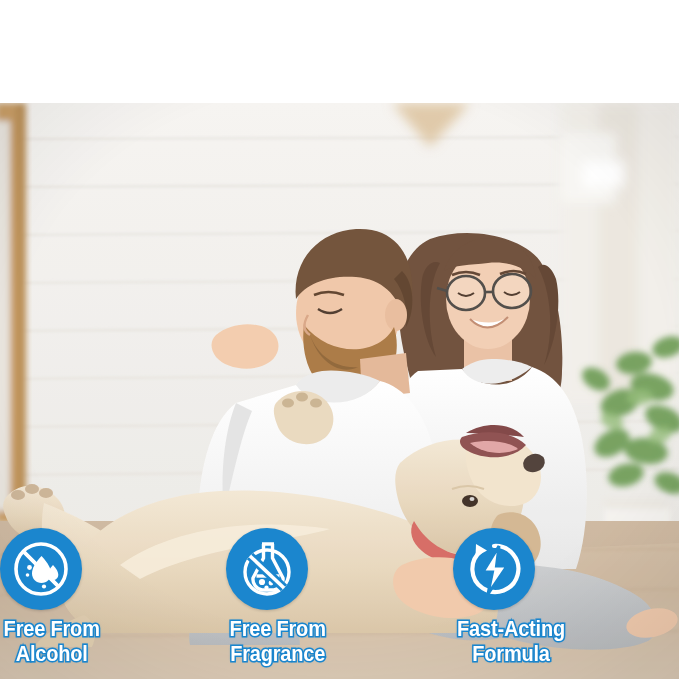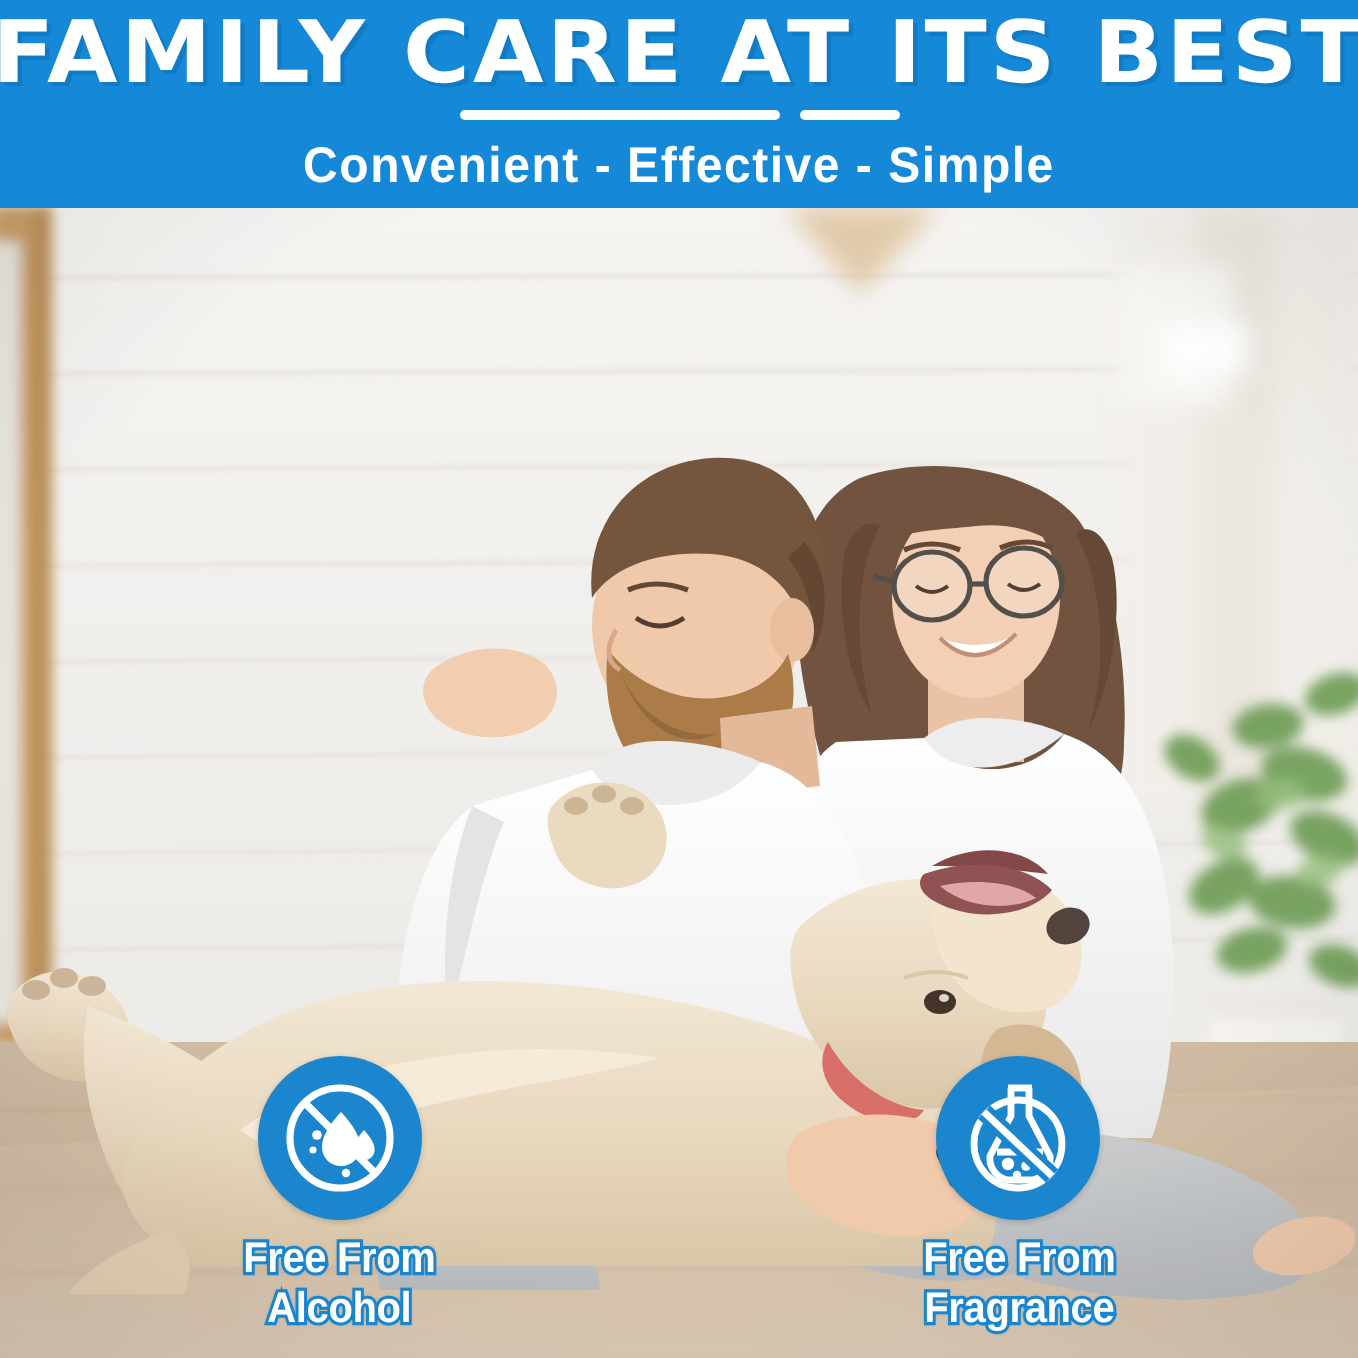--- a/index.html
+++ b/index.html
@@ -63,21 +63,21 @@
   }
   .photo svg{display:block;width:679px;height:576px;}
 
   
   .features{
     position:absolute;left:0;top:528px;width:679px;height:151px;
     display:flex;z-index:8;
   }
   .feature{
     flex:1 1 0;
-    display:flex;flex-direction:column;align-items:center;
+    display:flex;flex-direction:column;align-items:flex-start;
   }
   .f-icon{
     width:82px;height:82px;border-radius:50%;
     background:#1B86CE;
     display:flex;align-items:center;justify-content:center;
     box-shadow:0 1px 3px rgba(0,0,0,.18);
   }
   .f-icon svg{display:block;}
   .f-label{
     margin-top:7px;
@@ -363,28 +363,20 @@
                  C450,520 412,512 398,494 C390,482 392,468 402,462 Z" fill="#f1c8a8"></path>
         <rect x="470" y="462" width="34" height="26" rx="6" fill="#2e3338" transform="rotate(-24 487 475)"></rect>
         <rect x="476" y="468" width="22" height="15" rx="3" fill="#4a5056" transform="rotate(-24 487 475)"></rect>
       </g>
 
       <rect x="0" y="0" width="679" height="576" fill="url(#vign)"></rect>
       <rect x="0" y="0" width="679" height="576" fill="#fdfaf6" opacity="0.05"></rect>
     </svg>
   </div>
 
-  <div class="banner">
-    <div class="banner-title">FAMILY CARE AT ITS BEST</div>
-    <div class="divider-wrap">
-      <span class="divider-long"></span>
-      <span class="divider-short"></span>
-    </div>
-    <div class="banner-sub">Convenient - Effective - Simple</div>
-  </div>
 
   <div class="features">
 
     <div class="feature">
       <div class="f-icon">
         <svg width="62" height="62" viewBox="0 0 62 62" aria-hidden="true">
           <g fill="none" stroke="#ffffff" stroke-width="3.6">
             <circle cx="31" cy="31" r="25"></circle>
             <line x1="13.5" y1="13.5" x2="48.5" y2="48.5"></line>
           </g>
@@ -423,16 +415,27 @@
           </g>
           <line x1="14" y1="18" x2="48" y2="50" stroke="#1B86CE" stroke-width="9"></line>
           <line x1="14" y1="18" x2="48" y2="50" stroke="#ffffff" stroke-width="3.6"></line>
         </svg>
       </div>
       <div class="f-label">Free From
 Fragrance</div>
     </div>
 
 
+    <div class="feature">
+      <div class="f-icon">
+        <svg width="62" height="62" viewBox="0 0 62 62" aria-hidden="true">
+          <path d="M18,13 A23,23 0 1 0 31,8" fill="none" stroke="#ffffff" stroke-width="4.2" stroke-linecap="round"></path>
+          <polygon points="13,6 24,12.5 12.5,19" fill="#ffffff"></polygon>
+          <polygon points="36,8 20,34 29.5,34 25,56 44,28 33.5,28" fill="#ffffff" stroke="#1B86CE" stroke-width="3"></polygon>
+        </svg>
+      </div>
+      <div class="f-label">Fast-Acting
+Formula</div>
+    </div>
 
   </div>
 
 </div>
 
 </body></html>

